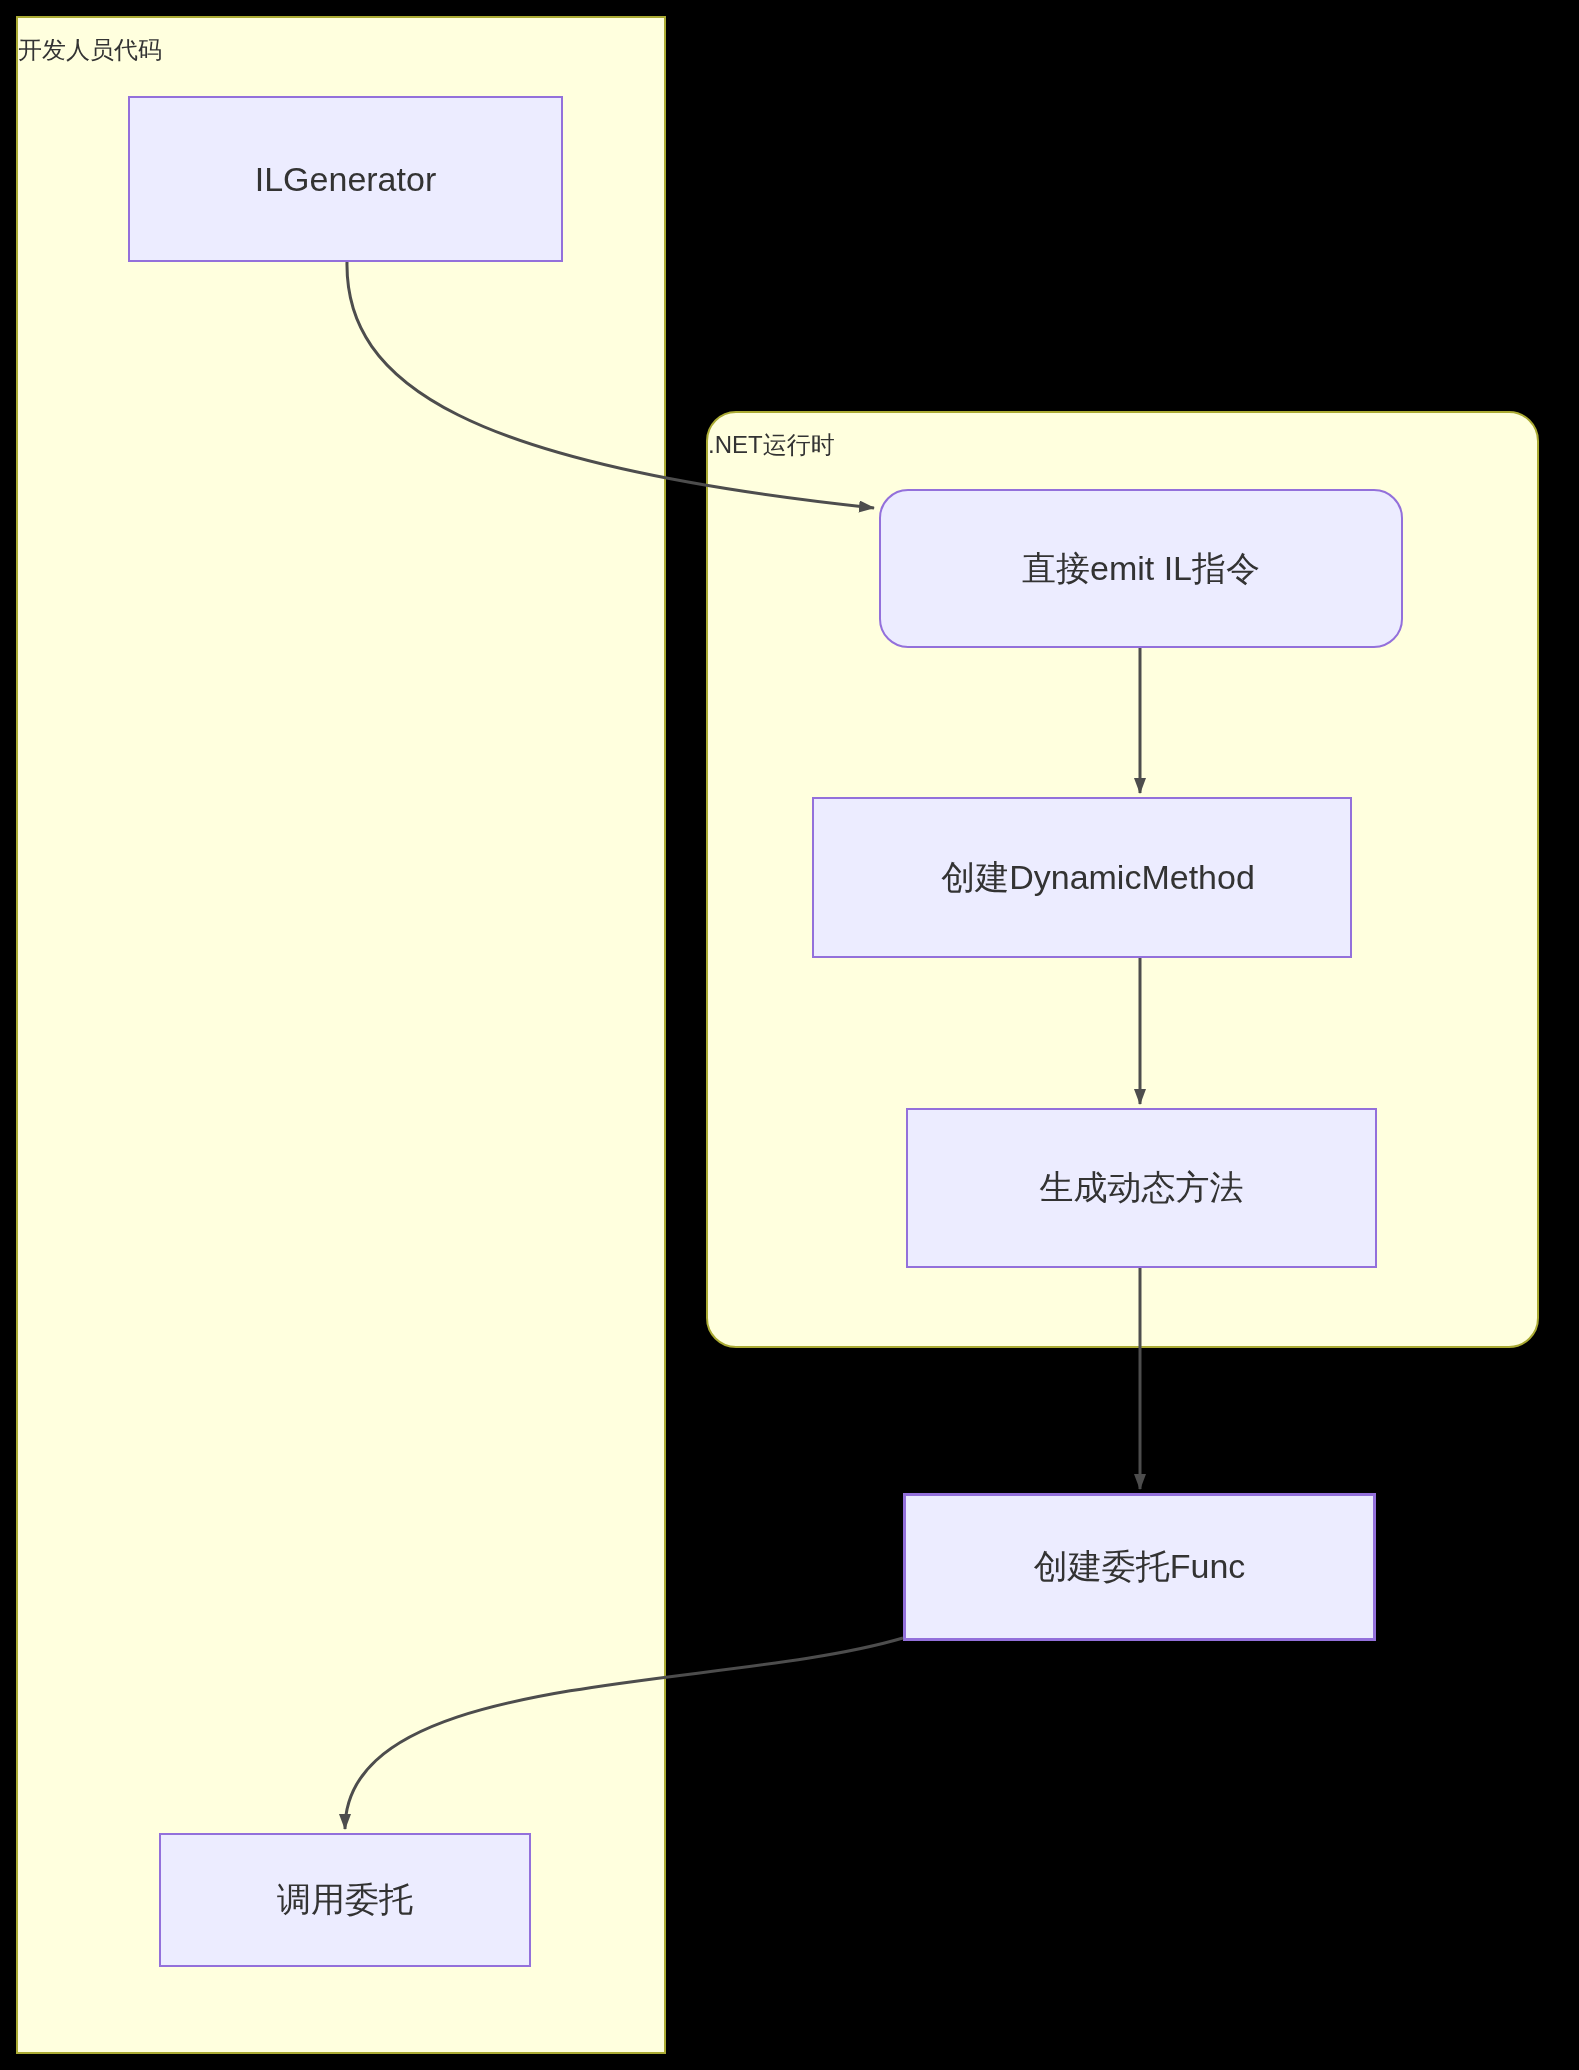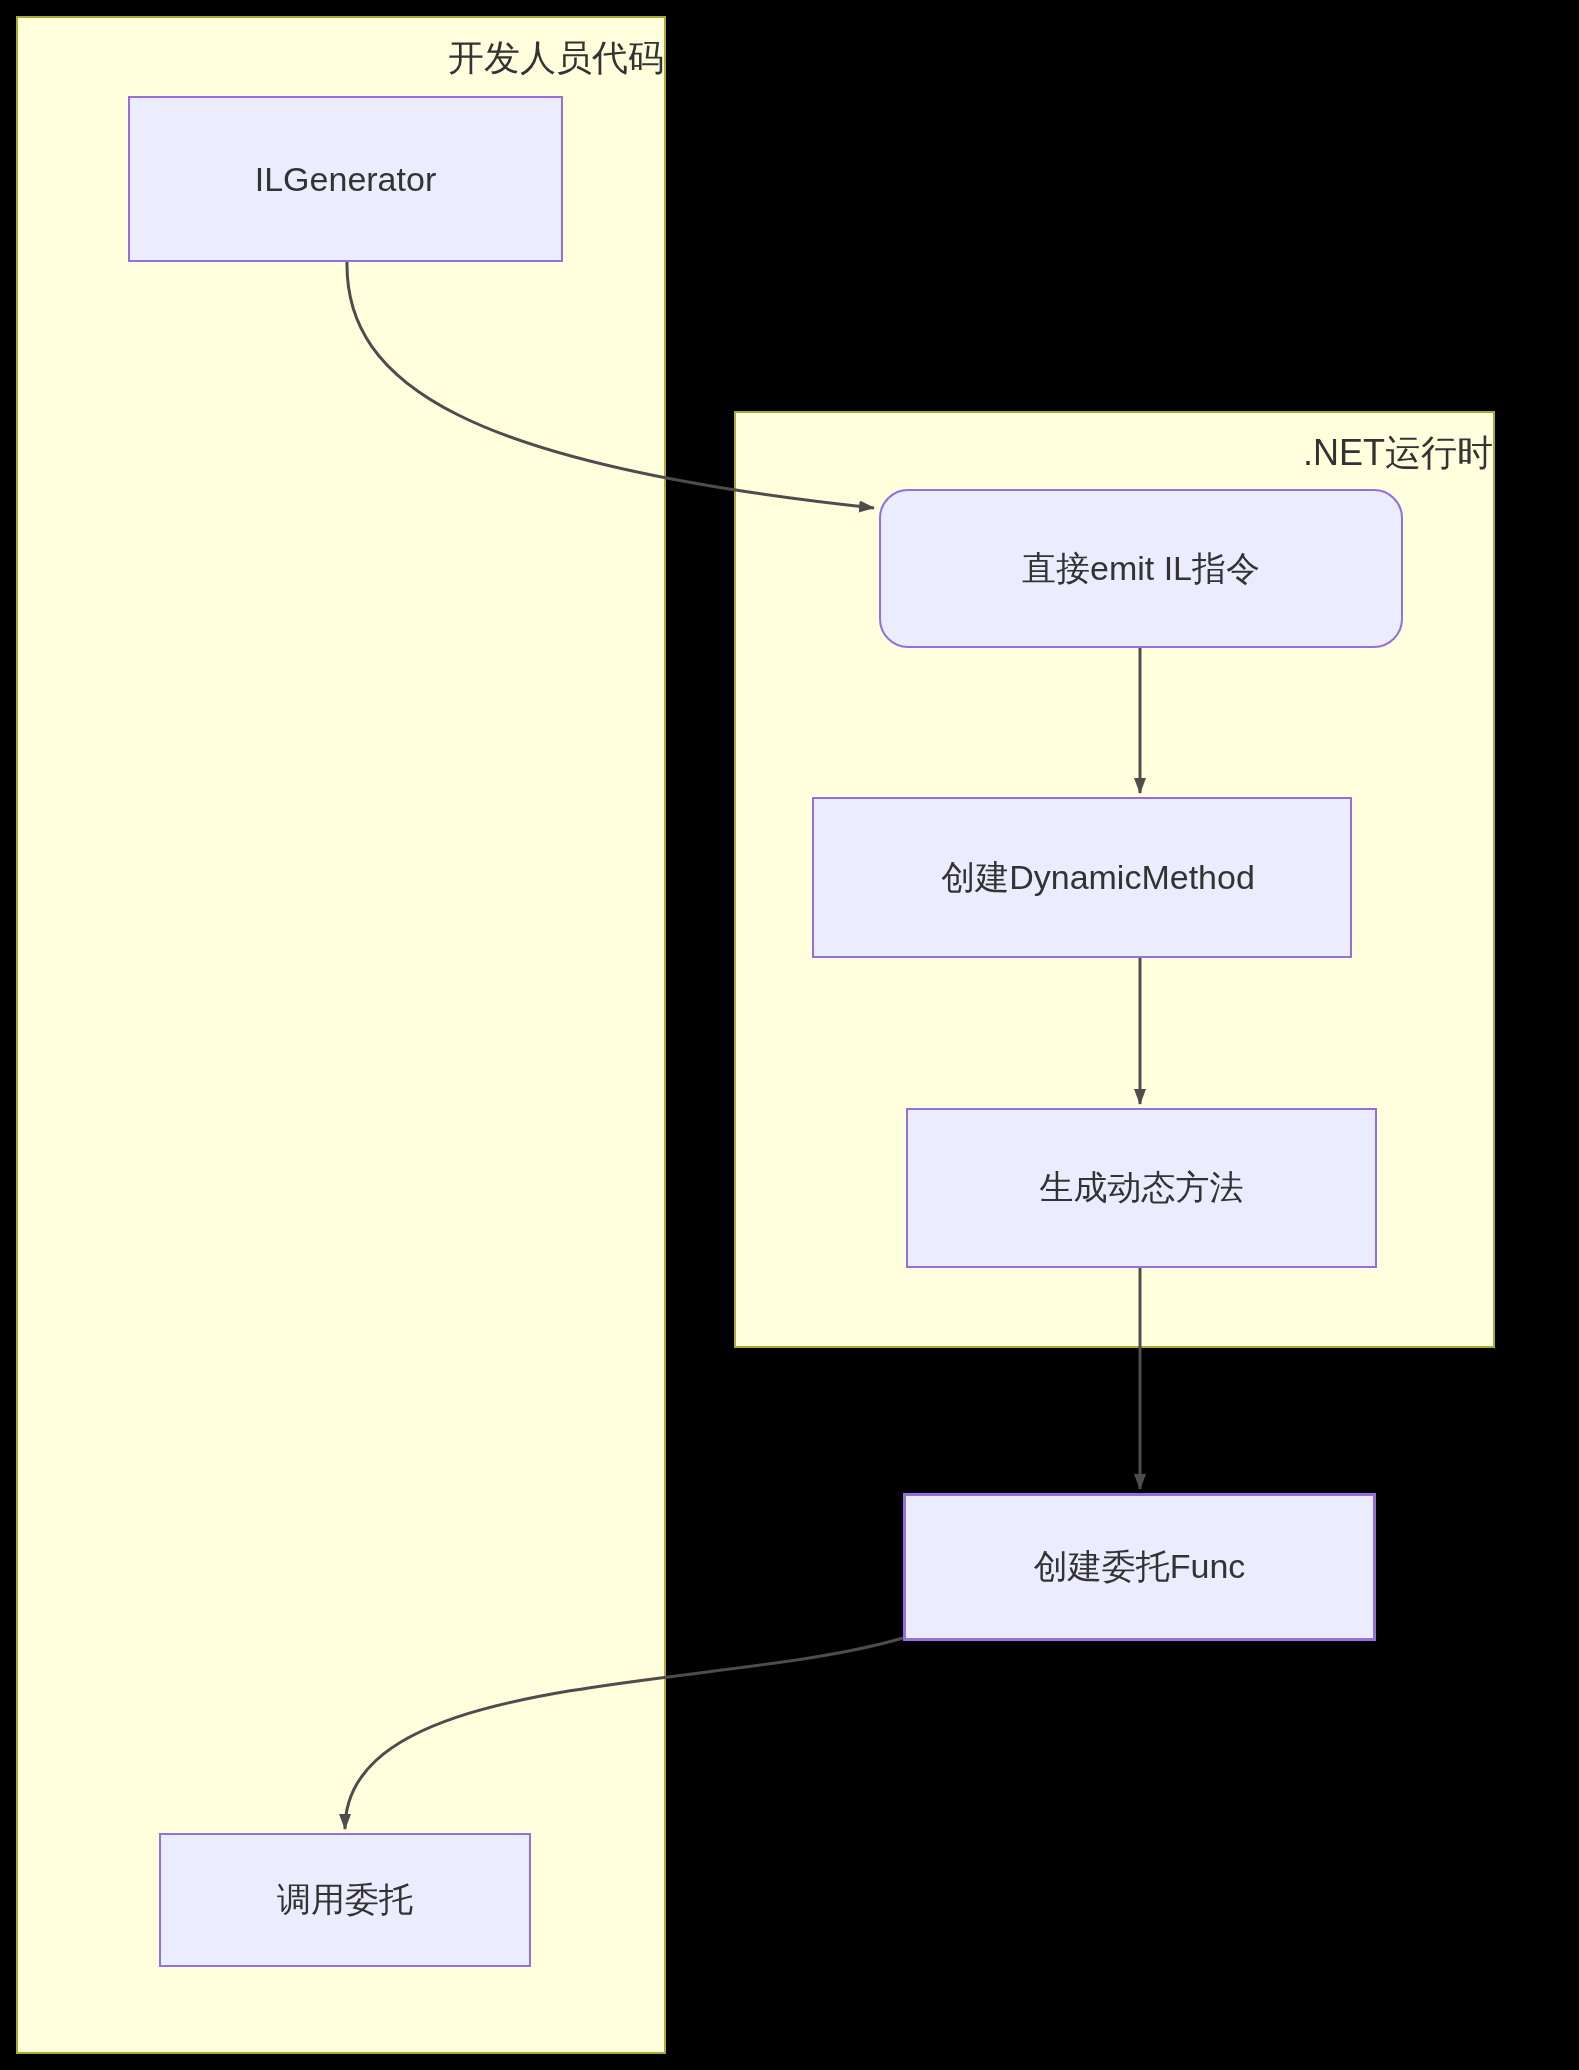--- a/index.html
+++ b/index.html
@@ -28,40 +28,40 @@
     position:absolute;
     background:var(--container-fill);
     border:2px solid var(--container-border);
     z-index:1;
   }
   .cluster-title{
     position:absolute;
     top:16px;
     left:0;
     width:100%;
-    text-align:right;
-    font-size:36px;
+    text-align:left;
+    font-size:24px;
     font-weight:400;
     color:var(--text);
     z-index:2;
   }
   .node{
     position:absolute;
     background:var(--node-fill);
     border:2px solid var(--node-border);
     display:flex;
     align-items:center;
     justify-content:center;
     font-size:34px;
     color:var(--text);
     white-space:nowrap;
     z-index:2;
   }
   #cluster-developer{left:16px;top:16px;width:650px;height:2038px;}
-  #cluster-runtime{left:734px;top:411px;width:761px;height:937px;}
+  #cluster-runtime{left:706px;top:411px;width:833px;height:937px;border-radius:30px;}
   #node-ilgenerator{left:128px;top:96px;width:435px;height:166px;justify-content:center;}
   #node-emit-il{left:879px;top:489px;width:524px;height:159px;border-radius:29px;}
   #node-create-dynamicmethod{left:812px;top:797px;width:540px;height:161px;padding-left:32px;}
   #node-generate-dynamic-method{left:906px;top:1108px;width:471px;height:160px;}
   #node-create-delegate-func{left:903px;top:1493px;width:473px;height:148px;border-width:3px;}
   #node-invoke-delegate{left:159px;top:1833px;width:372px;height:134px;}
   svg.edges{
     position:absolute;
     left:0;top:0;
     width:1579px;height:2070px;

